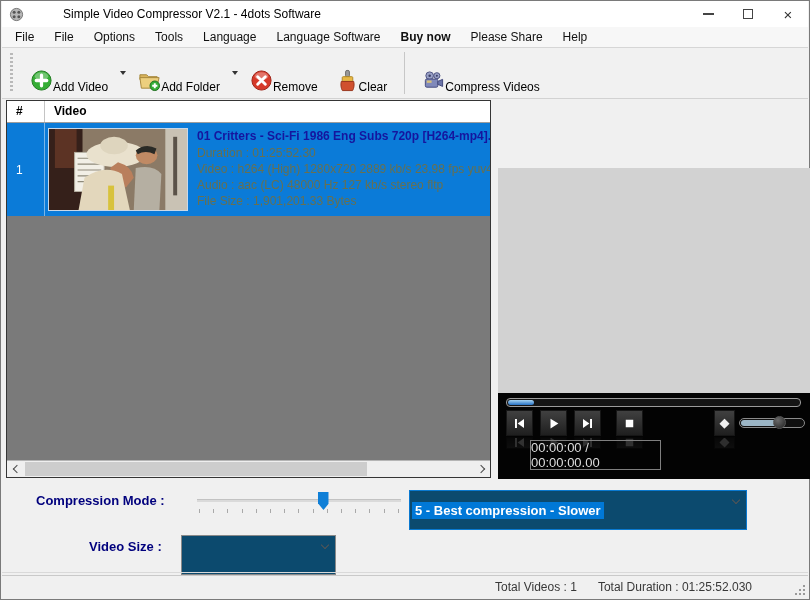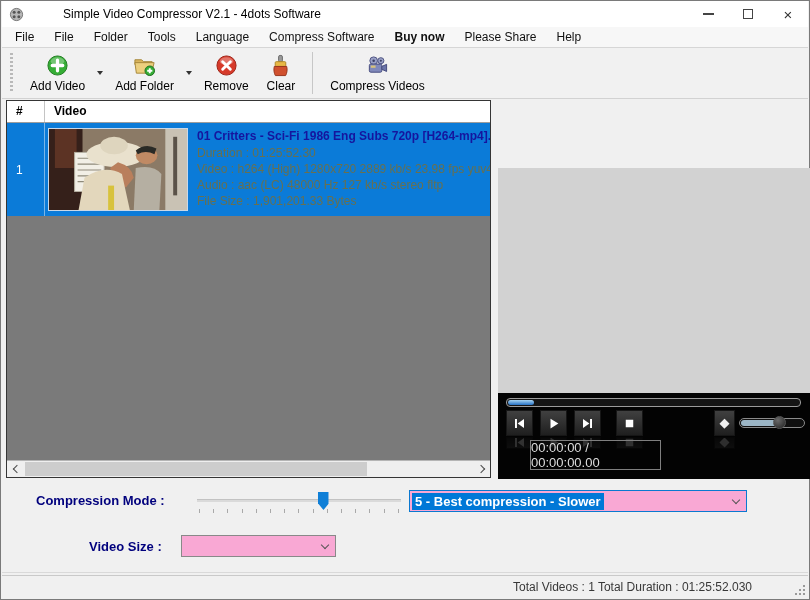--- a/index.html
+++ b/index.html
@@ -23,21 +23,21 @@
   .menubar { position:absolute; left:1px; top:26px; right:1px; height:21px; background:#f7f7f7;
              border-bottom:1px solid #d6d6d6; display:flex; align-items:center; padding-left:3px; }
   .menu-item { font-size:12px; color:#111; padding:0 10px; line-height:21px; }
   .menu-item.bold { font-weight:bold; }
 
   
   .toolbar { position:absolute; left:1px; top:47px; right:1px; height:51px; background:#f1f1f1;
              border-bottom:1px solid #d2d2d2; display:flex; align-items:center; padding-left:8px; }
   .grip { width:3px; height:40px; margin-right:8px;
           background:repeating-linear-gradient(to bottom,#b9b9b9 0 2px,transparent 2px 4px); }
-  .tbtn { display:flex; flex-direction:column; align-items:center; justify-content:center;
+  .tbtn { display:flex; flex-direction:row; align-items:flex-end; justify-content:center;
           padding:3px 9px 2px; height:46px; }
   .tbtn .ticon { width:23px; height:23px; margin-bottom:2px; }
   .tbtn .tlabel { font-size:12px; color:#000; white-space:nowrap; }
   .drop-arrow { width:12px; height:46px; display:flex; align-items:center; justify-content:center; }
   .drop-arrow i { width:0; height:0; border-left:3.5px solid transparent; border-right:3.5px solid transparent;
                   border-top:4px solid #333; }
   .tsep { width:1px; height:42px; background:#c7c7c7; margin:0 8px; }
 
   
   .table { position:absolute; left:5px; top:99px; width:485px; height:378px;
@@ -94,34 +94,34 @@
   .lbl-compression { left:35px; top:492px; }
   .lbl-videosize { left:88px; top:538px;text-align:center; }
   .cslider { position:absolute; left:196px; top:489px; width:204px; height:28px; }
   .cs-track { position:absolute; left:0; right:0; top:9px; height:3px; background:#dadada;
               border-top:1px solid #c2c2c2; }
   .cs-thumb { position:absolute; top:2px; width:11px; height:18px; background:#0f7fd7;
               transform:translateX(-50%);
               clip-path:polygon(0 0,100% 0,100% 62%,50% 100%,0 62%); }
   .cs-ticks { position:absolute; left:2px; right:2px; top:19px; display:flex; justify-content:space-between; }
   .cs-ticks .tick { width:1px; height:4px; background:#a9a9a9; }
-  .combo { position:absolute; background:#f9a8d4; height:22px; display:flex; align-items:center; }
+  .combo { position:absolute; background:#0c4a6e; height:40px; display:flex; align-items:center; }
   .combo .cchev { position:absolute; right:7px; top:8px; width:6px; height:6px;
                   border-right:1.5px solid #555; border-bottom:1.5px solid #555; transform:rotate(45deg); margin-top:-2px; }
   .combo-mode { left:408px; top:489px; width:338px; border:1px solid #0a79d0; }
   .combo-mode .sel-text { margin-left:2px; padding:1px 3px; background:#0078d7; color:#fff;
                           font-size:13px; font-weight:bold; white-space:nowrap; }
   .combo-size { left:180px; top:534px; width:155px; border:1px solid #898989; }
   .combo-size .sel-text { margin-left:4px; font-size:12px; color:#000; }
 
   
   .status-sep { position:absolute; left:1px; right:1px; top:571px; height:1px; background:#d9d9d9; }
   .statusbar { position:absolute; left:1px; right:1px; bottom:1px; height:23px; background:#f0f0f0;
                border-top:1px solid #c9c9c9; display:flex; align-items:center; justify-content:flex-end;
-               padding-right:56px; gap:3px; font-size:12px; color:#383838; }
+               padding-right:56px; gap:21px; font-size:12px; color:#383838; }
   .resize-grip { position:absolute; right:4px; bottom:4px; width:10px; height:10px; }
   .resize-grip i { position:absolute; width:2px; height:2px; background:#9a9a9a; }
   .resize-grip i:nth-child(1){ right:0; bottom:0; }
   .resize-grip i:nth-child(2){ right:4px; bottom:0; }
   .resize-grip i:nth-child(3){ right:0; bottom:4px; }
   .resize-grip i:nth-child(4){ right:8px; bottom:0; }
   .resize-grip i:nth-child(5){ right:4px; bottom:4px; }
   .resize-grip i:nth-child(6){ right:0; bottom:8px; }
 </style>
 </head>
@@ -147,24 +147,24 @@
         </div>
       <div class="win-btn">
           <span class="glyph-close">×</span>
         </div>
     </div>
   </div>
 
   <div class="menubar">
     <span class="menu-item">File</span>
     <span class="menu-item">File</span>
-    <span class="menu-item">Folder</span>
+    <span class="menu-item">Options</span>
     <span class="menu-item">Tools</span>
     <span class="menu-item">Language</span>
-    <span class="menu-item">Compress Software</span>
+    <span class="menu-item">Language Software</span>
     <span class="menu-item bold">Buy now</span>
     <span class="menu-item">Please Share</span>
     <span class="menu-item">Help</span>
   </div>
 
   <div class="toolbar">
     <div class="grip"></div>
 
     <div class="tbtn">
       <svg class="ticon" viewBox="0 0 24 24">

